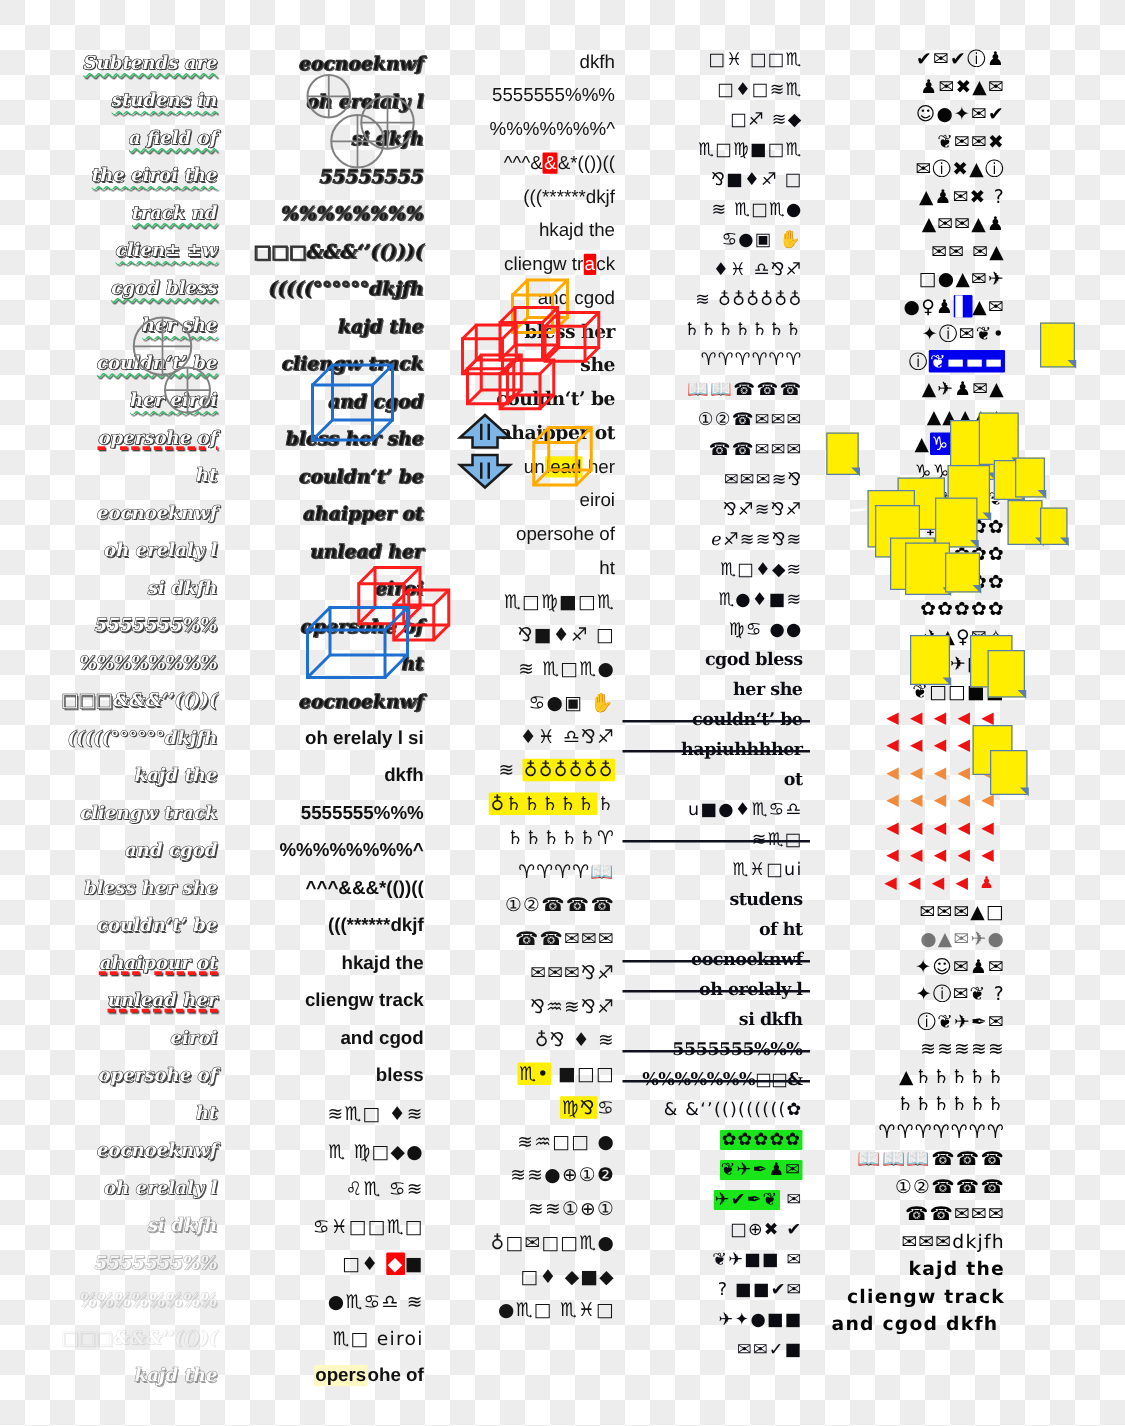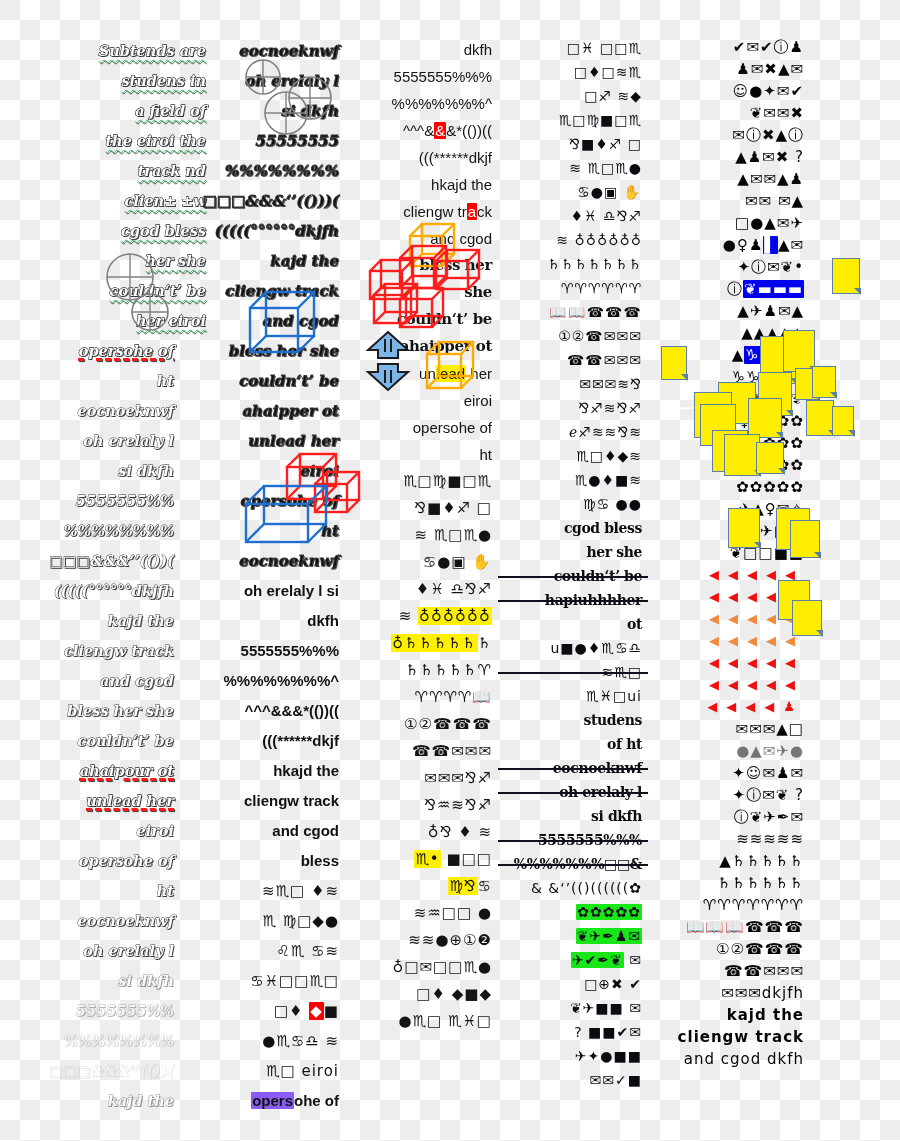--- a/index.html
+++ b/index.html
@@ -26,21 +26,21 @@
     font-family:"DejaVu Serif", serif;
     font-style:italic;font-weight:700;font-size:14.5px;
     line-height:30px;
     color:#ffffff;
     -webkit-text-stroke:0.85px #2b2b2b;
     paint-order:stroke fill;
     text-shadow:1.1px 1.1px 0 rgba(40,40,40,.85);
     padding-right:6px;
   }
   .u-green{ text-decoration:underline wavy #37c06b; text-underline-offset:3px;
-            text-decoration-thickness:1.4px;margin-left:32px;}
+            text-decoration-thickness:1.4px;}
   .u-red{ text-decoration:underline dashed #ff1a1a; text-underline-offset:2px;
           text-decoration-thickness:2.6px;}
   .fade-1{opacity:.52}.fade-2{opacity:.34}.fade-3{opacity:.20}.fade-4{opacity:.12}
 
   
   #col2{left:185px;padding-top:36px;}
   #col2 .line{line-height:30px;font-size:15px;padding-right:6px;color:#111;}
   .outl{
     font-family:"DejaVu Serif", serif;font-style:italic;font-weight:700;
     color:#ffffff;-webkit-text-stroke:0.85px #333;
@@ -66,21 +66,21 @@
   #col5{left:660px;padding-top:36px;width:150px;}
   #col5 .line{line-height:22px;font-size:15px;padding-right:6px;
               font-family:"DejaVu Sans",sans-serif;color:#060606;
               letter-spacing:1px;text-align:right;}
 
   
   .hl{padding:0 1px;border-radius:1px;}
   .hl-y{background:#ffef00;}
   .hl-g{background:#19e619;}
   .hl-r{background:#ff0000;color:#fff;}
-  .hl-c{background:#8b5cf6;}
+  .hl-c{background:#fef9c3;}
   .hl-b{background:#0000ee;color:#fff;}
 
   
   .ov{position:absolute;pointer-events:none;}
   svg{overflow:visible;display:block;}
 
   
   .note{position:absolute;background:#ffee00;border:1.6px solid #5b7fa6;}
   .note::after{content:"";position:absolute;right:-1.6px;bottom:-1.6px;
     border-left:7px solid transparent;border-top:7px solid #5b7fa6;}
@@ -206,20 +206,21 @@
       <div class="line sym">♈♈♈♈📖</div>
       <div class="line sym">①②☎☎☎</div>
       <div class="line sym">☎☎✉✉✉</div>
       <div class="line sym">✉✉✉⅋♐</div>
       <div class="line sym">⅋♒≋⅋♐</div>
       <div class="line sym">♁⅋  ♦ ≋</div>
       <div class="line sym"><span class="hl hl-y">♏•</span>  ■□□</div>
       <div class="line sym"><span class="hl hl-y">♍⅋</span>♋</div>
       <div class="line sym">≋♒□□ ●</div>
       <div class="line sym">≋≋●⊕①❷</div>
+      <div class="line sym">≋≋①⊕①</div>
       <div class="line sym">♁□✉□□♏●</div>
       <div class="line sym">□♦  ◆■◆</div>
       <div class="line sym">●♏□  ♏♓□</div>
     </div>
 
   <div class="col" id="col4">
       <div class="line sym">□♓  □□♏</div>
       <div class="line sym">□♦□≋♏</div>
       <div class="line sym">□♐  ≋◆</div>
       <div class="line sym">♏□♍■□♏</div>
@@ -305,21 +306,21 @@
       <div class="line sym">≋≋≋≋≋</div>
       <div class="line sym">▲♄♄♄♄♄</div>
       <div class="line sym">♄♄♄♄♄♄</div>
       <div class="line sym">♈♈♈♈♈♈♈</div>
       <div class="line sym">📖📖📖☎☎☎</div>
       <div class="line sym">①②☎☎☎</div>
       <div class="line sym">☎☎✉✉✉</div>
       <div class="line sym">✉✉✉dkjfh</div>
       <div class="line plain">kajd the</div>
       <div class="line plain">cliengw track</div>
-      <div class="line plain" style="font-weight: 400;">and cgod dkfh</div>
+      <div class="line plain" style="font-weight: 700; text-align: center;">and cgod dkfh</div>
     </div>
 
   <div class="ov" id="overlay-layer" style="inset:0;">
       <svg width="50" height="50" style="position: absolute; left: 105px; top: 252px;">
         <circle cx="25" cy="25" r="23" fill="none" stroke="#808080" stroke-width="1.6"></circle>
         <line x1="25" y1="2" x2="25" y2="48" stroke="#808080" stroke-width="1.4"></line>
         <line x1="2" y1="25" x2="48" y2="25" stroke="#808080" stroke-width="1.4"></line>
       </svg>
       <svg width="40" height="40" style="position: absolute; left: 130px; top: 292px;">
         <circle cx="20" cy="20" r="18" fill="none" stroke="#808080" stroke-width="1.6"></circle>

